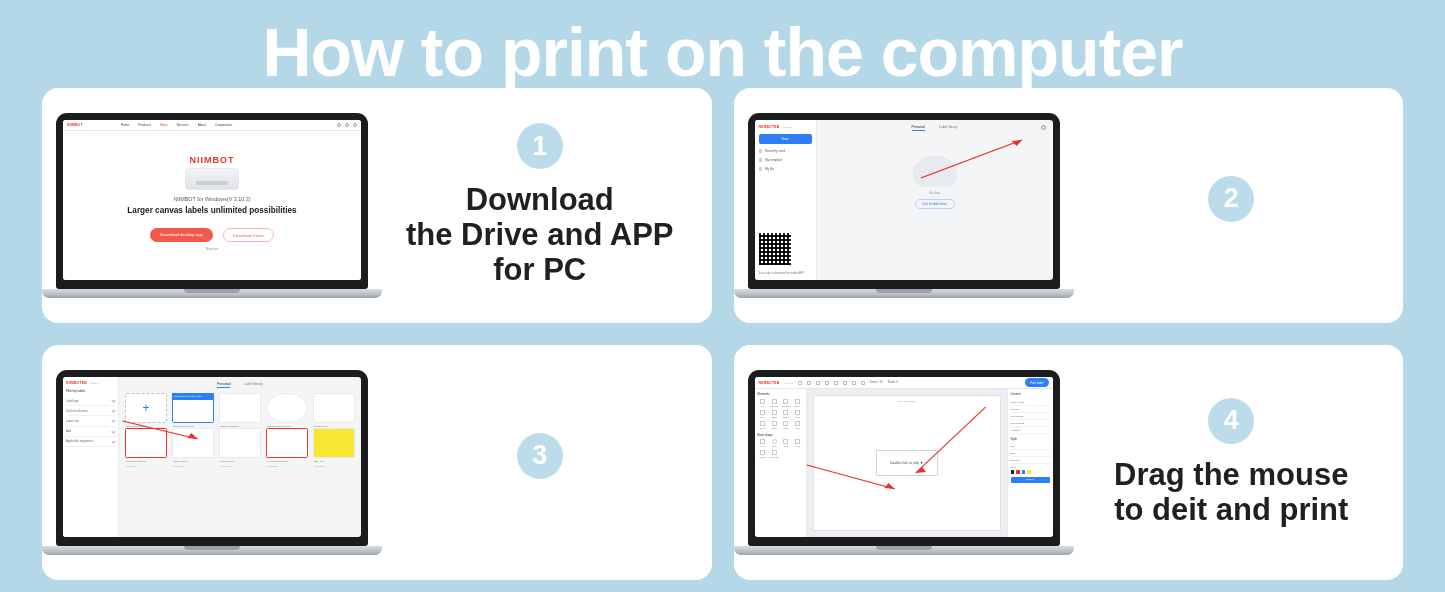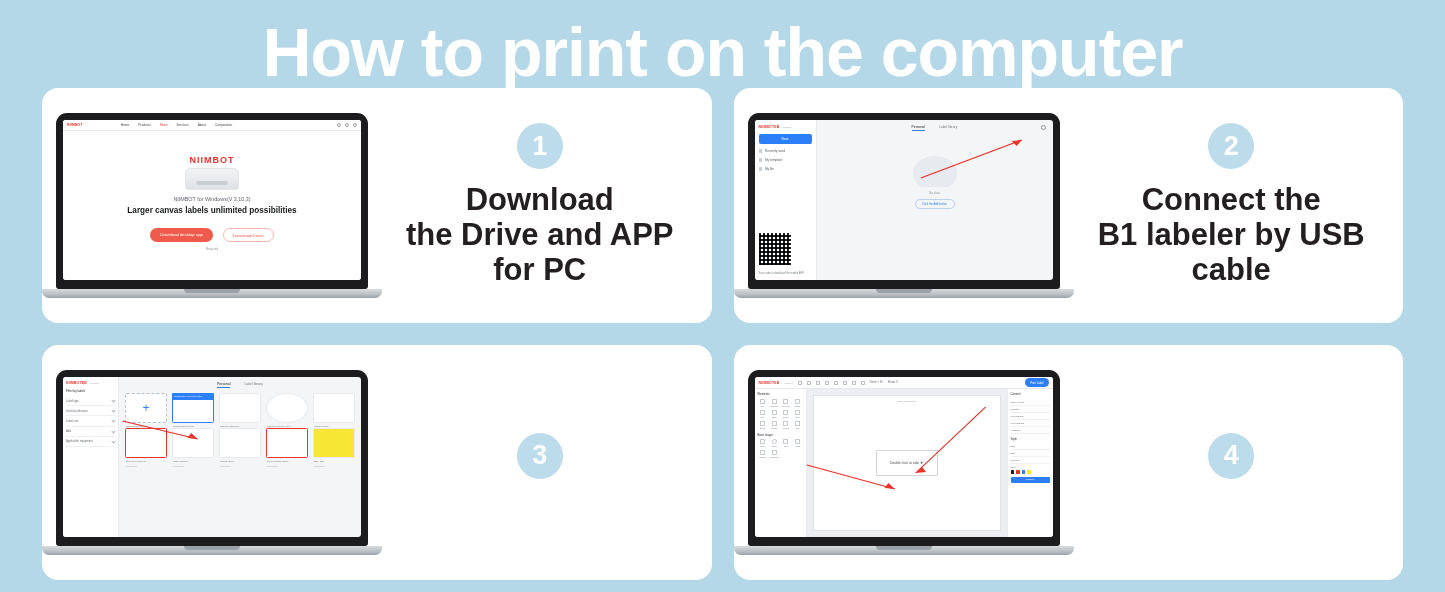--- a/index.html
+++ b/index.html
@@ -388,23 +388,20 @@
                 <path d="M206 20 L198 21 L202 26 Z" fill="#e8352c"></path>
               </svg>
             </div>
           </div>
         </div>
         <div class="base"></div>
       </div>
     </div>
     <div class="text-wrap">
       <div class="badge">2</div>
-      <div class="step-text">Connect the
-B1 labeler by USB
-cable</div>
     </div>
   </div>
 
   <div class="card">
     <div class="laptop-wrap">
       <div class="laptop">
         <div class="lid">
           <div class="screen">
             <div class="s3">
               <div class="side">
@@ -597,16 +594,18 @@
                 <path d="M124 96 L129 90 L132 95 Z" fill="#e8352c"></path>
               </svg>
             </div>
           </div>
         </div>
         <div class="base"></div>
       </div>
     </div>
     <div class="text-wrap">
       <div class="badge">4</div>
+      <div class="step-text">Drag the mouse
+to deit and print</div>
     </div>
   </div>
 
 </div>
 
 </body></html>

